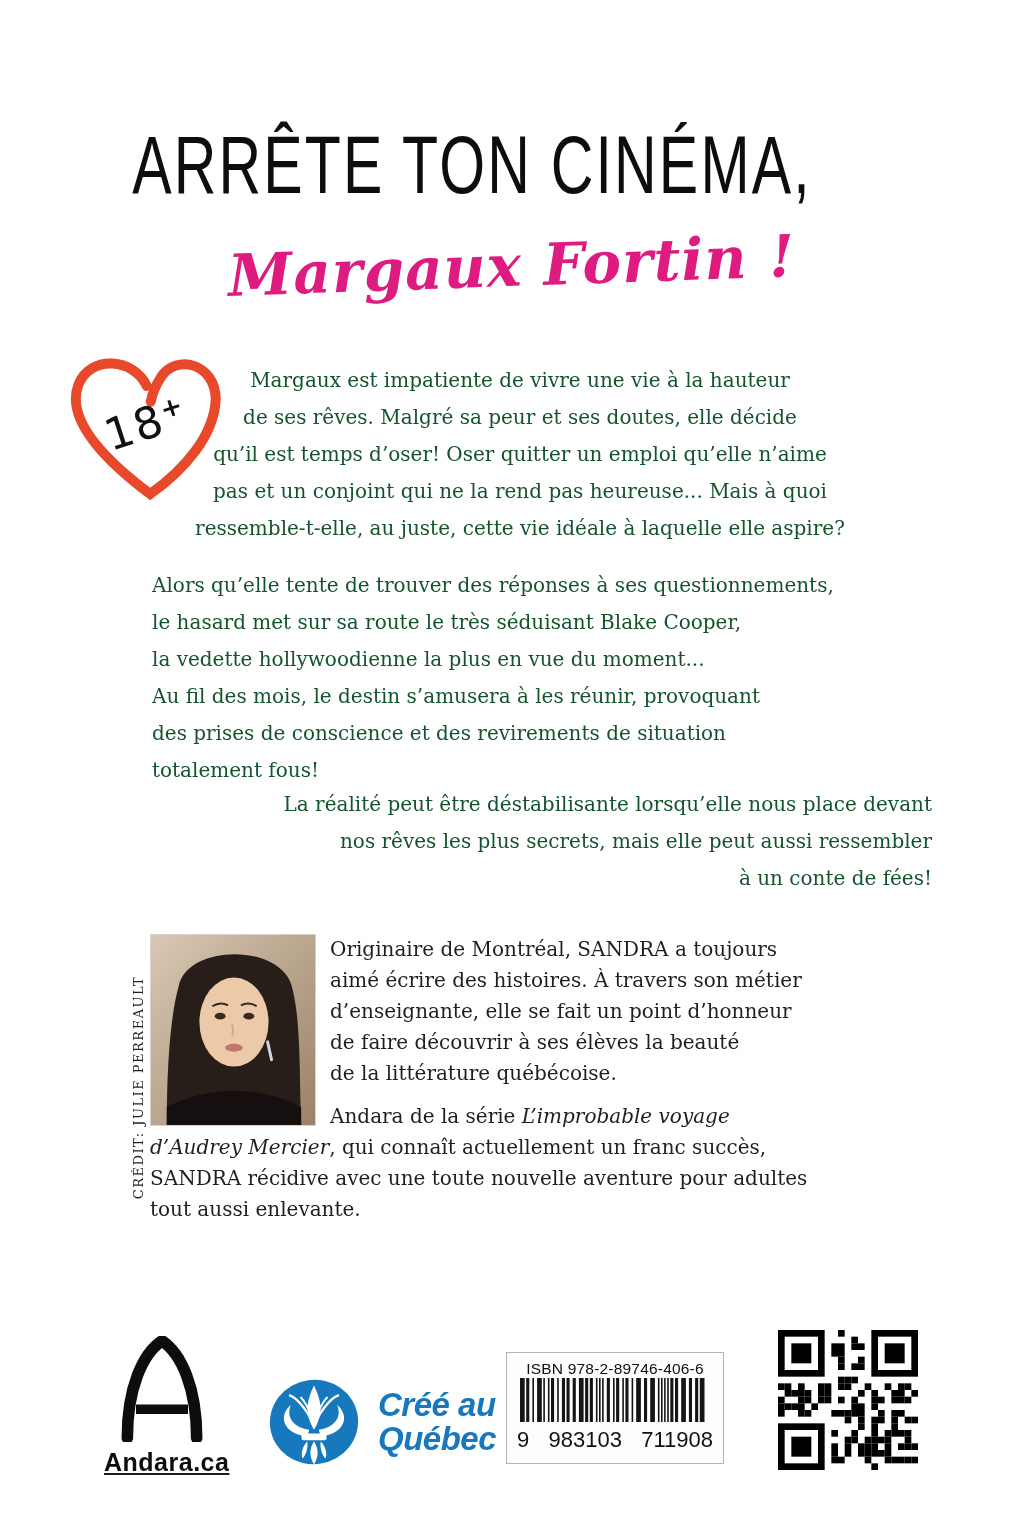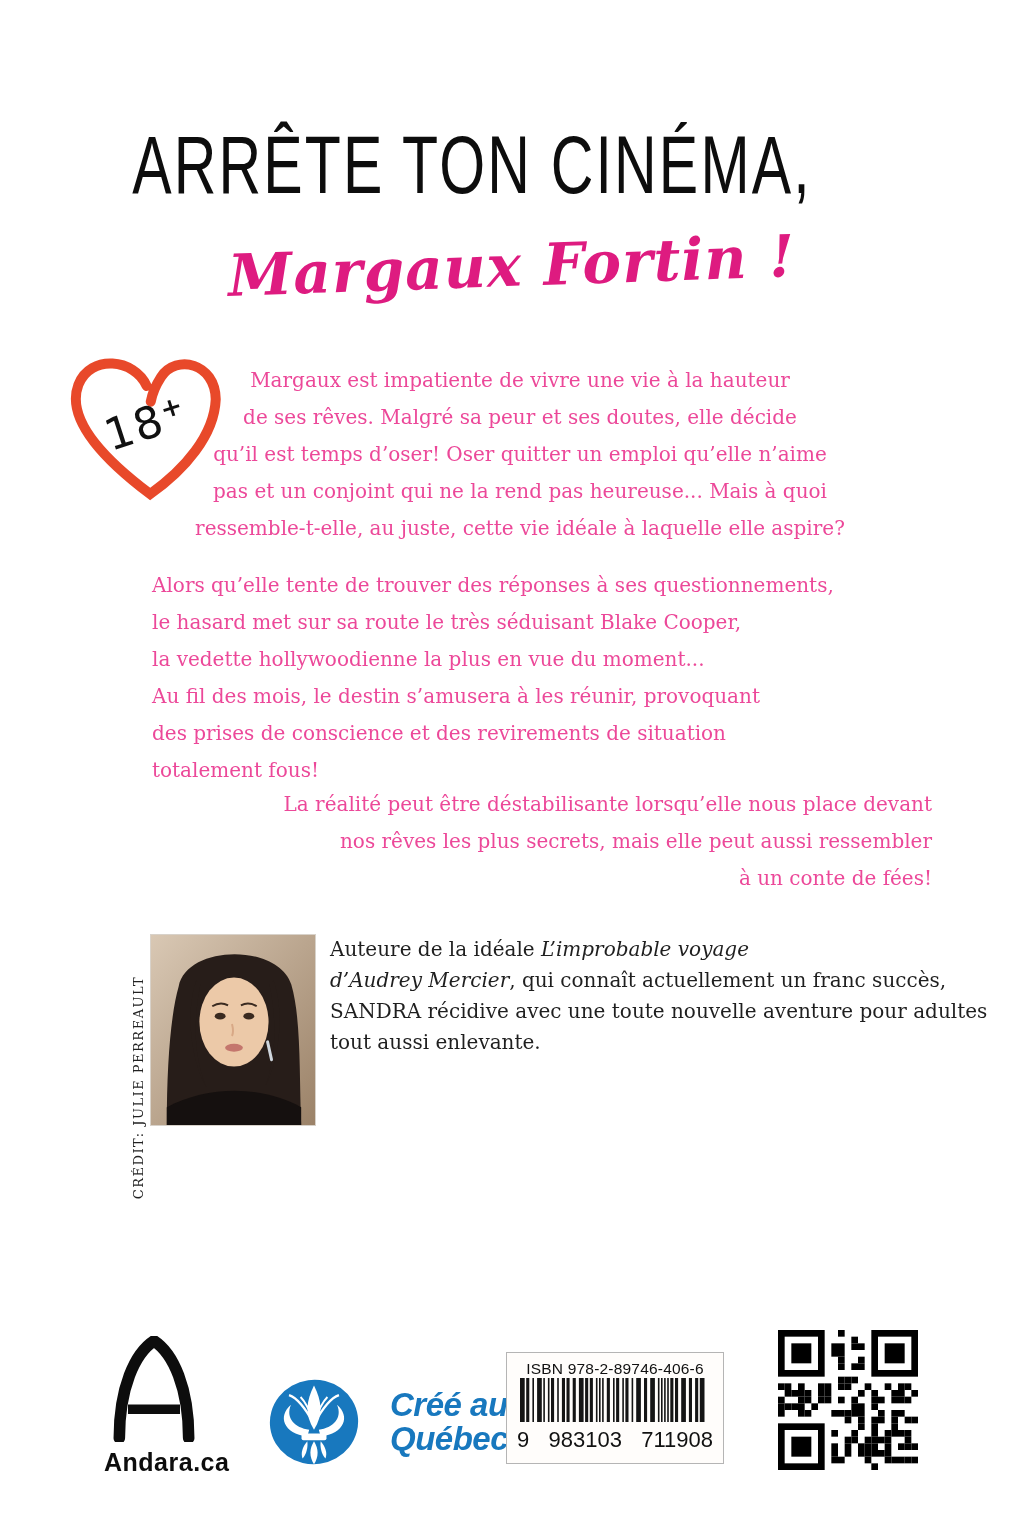--- a/index.html
+++ b/index.html
@@ -26,47 +26,47 @@
   
   .heart-box{left:62px;top:342px;width:172px;height:184px;}
   .age-badge{
     left:104px;top:398px;font-family:"DejaVu Sans", sans-serif;
     font-size:44px;color:#111;transform:rotate(-18deg);font-weight:400;
     letter-spacing:2px;
   }
   .age-badge .plus{font-size:26px;vertical-align:14px;font-weight:700;}
 
   
-  .syn{white-space:pre;font-size:20px;line-height:37px;color:#ec4899;}
+  .syn{white-space:pre;font-size:20px;line-height:37px;color:#14532d;}
   .syn-1{top:362px;left:140px;width:760px;text-align:center;}
   .syn-2{top:567px;left:152px;width:780px;text-align:left;}
   .syn-3{top:786px;left:152px;width:780px;text-align:right;}
 
   
   .bio{top:926px;left:150px;width:760px;padding-top:8px;font-size:20px;line-height:31px;}
   .author-photo{
     float:left;width:166px;height:192px;margin:0 14px 6px 0;
     border:1px solid #d8d2ca;box-sizing:border-box;background:#c9b6a2;
   }
   .bio p{margin:0 0 12px 0;white-space:pre;}
   .bio .series{font-style:italic;}
 
   .photo-credit{
     left:8px;top:1080px;width:260px;text-align:center;
     font-family:"DejaVu Serif", serif;font-size:13px;letter-spacing:1.5px;
     color:#222;transform:rotate(-90deg);transform-origin:center;white-space:nowrap;
   }
 
   
-  .andara{left:104px;top:1336px;width:116px;text-align:left;}
+  .andara{left:104px;top:1336px;width:116px;text-align:center;text-decoration:underline;}
   .andara-label{
     font-family:"Liberation Sans", sans-serif;font-weight:700;font-size:25px;
     color:#0d0d0d;margin-top:2px;letter-spacing:0.5px;
   }
-  .quebec{left:266px;top:1374px;display:flex;align-items:center;gap:28px;}
+  .quebec{left:266px;top:1374px;display:flex;align-items:center;gap:16px;}
   .quebec-text{
     font-family:"Liberation Sans", sans-serif;font-style:italic;font-weight:700;
     font-size:33px;line-height:34px;color:#1878be;letter-spacing:-0.5px;
   }
   .isbn-box{
     left:506px;top:1352px;width:218px;height:112px;background:#fffdfb;
     border:1px solid #b5b5b5;box-sizing:border-box;text-align:center;padding-top:7px;
   }
   .isbn-label{
     font-family:"Liberation Sans", sans-serif;font-size:15.5px;color:#111;
@@ -125,21 +125,26 @@
     <path d="M120 50 C128 92 126 124 116 152 C132 122 134 72 124 46 Z" fill="#271d19"></path>
     <ellipse cx="70" cy="82" rx="5.5" ry="3.5" fill="#3a2a20"></ellipse>
     <ellipse cx="99" cy="82" rx="5.5" ry="3.5" fill="#3a2a20"></ellipse>
     <path d="M62 72 q8 -5 16 -1" stroke="#3a2a20" stroke-width="2" fill="none"></path>
     <path d="M91 71 q8 -4 16 1" stroke="#3a2a20" stroke-width="2" fill="none"></path>
     <path d="M82 90 q2 8 0 12" stroke="#d8a886" stroke-width="2" fill="none"></path>
     <ellipse cx="84" cy="114" rx="9" ry="4" fill="#c4766d"></ellipse>
     <path d="M118 108 l4 18" stroke="#cfd6dd" stroke-width="3" stroke-linecap="round"></path>
     <path d="M16 192 L16 174 C58 152 112 152 152 174 L152 192 Z" fill="#15100f"></path>
   </svg>
-  <p><span>Auteure de la idéale </span><span class="series">L’improbable voyage
+  <p>Originaire de Montréal, SANDRA a toujours
+aimé écrire des histoires. À travers son métier
+d’enseignante, elle se fait un point d’honneur
+de faire découvrir à ses élèves la beauté
+de la littérature québécoise.</p>
+  <p><span>Andara de la série </span><span class="series">L’improbable voyage
 d’Audrey Mercier</span><span>, qui connaît actuellement un franc succès,
 SANDRA récidive avec une toute nouvelle aventure pour adultes
 tout aussi enlevante.</span></p>
 </div>
 
 <div class="abs photo-credit">CRÉDIT: JULIE PERREAULT</div>
 
 <div class="abs andara">
   <svg width="100" height="106" viewBox="0 0 100 110">
     <path d="M14 106 C14 54 30 18 50 5 C70 18 86 54 86 106" fill="none" stroke="#0d0d0d" stroke-width="12" stroke-linecap="round"></path>

